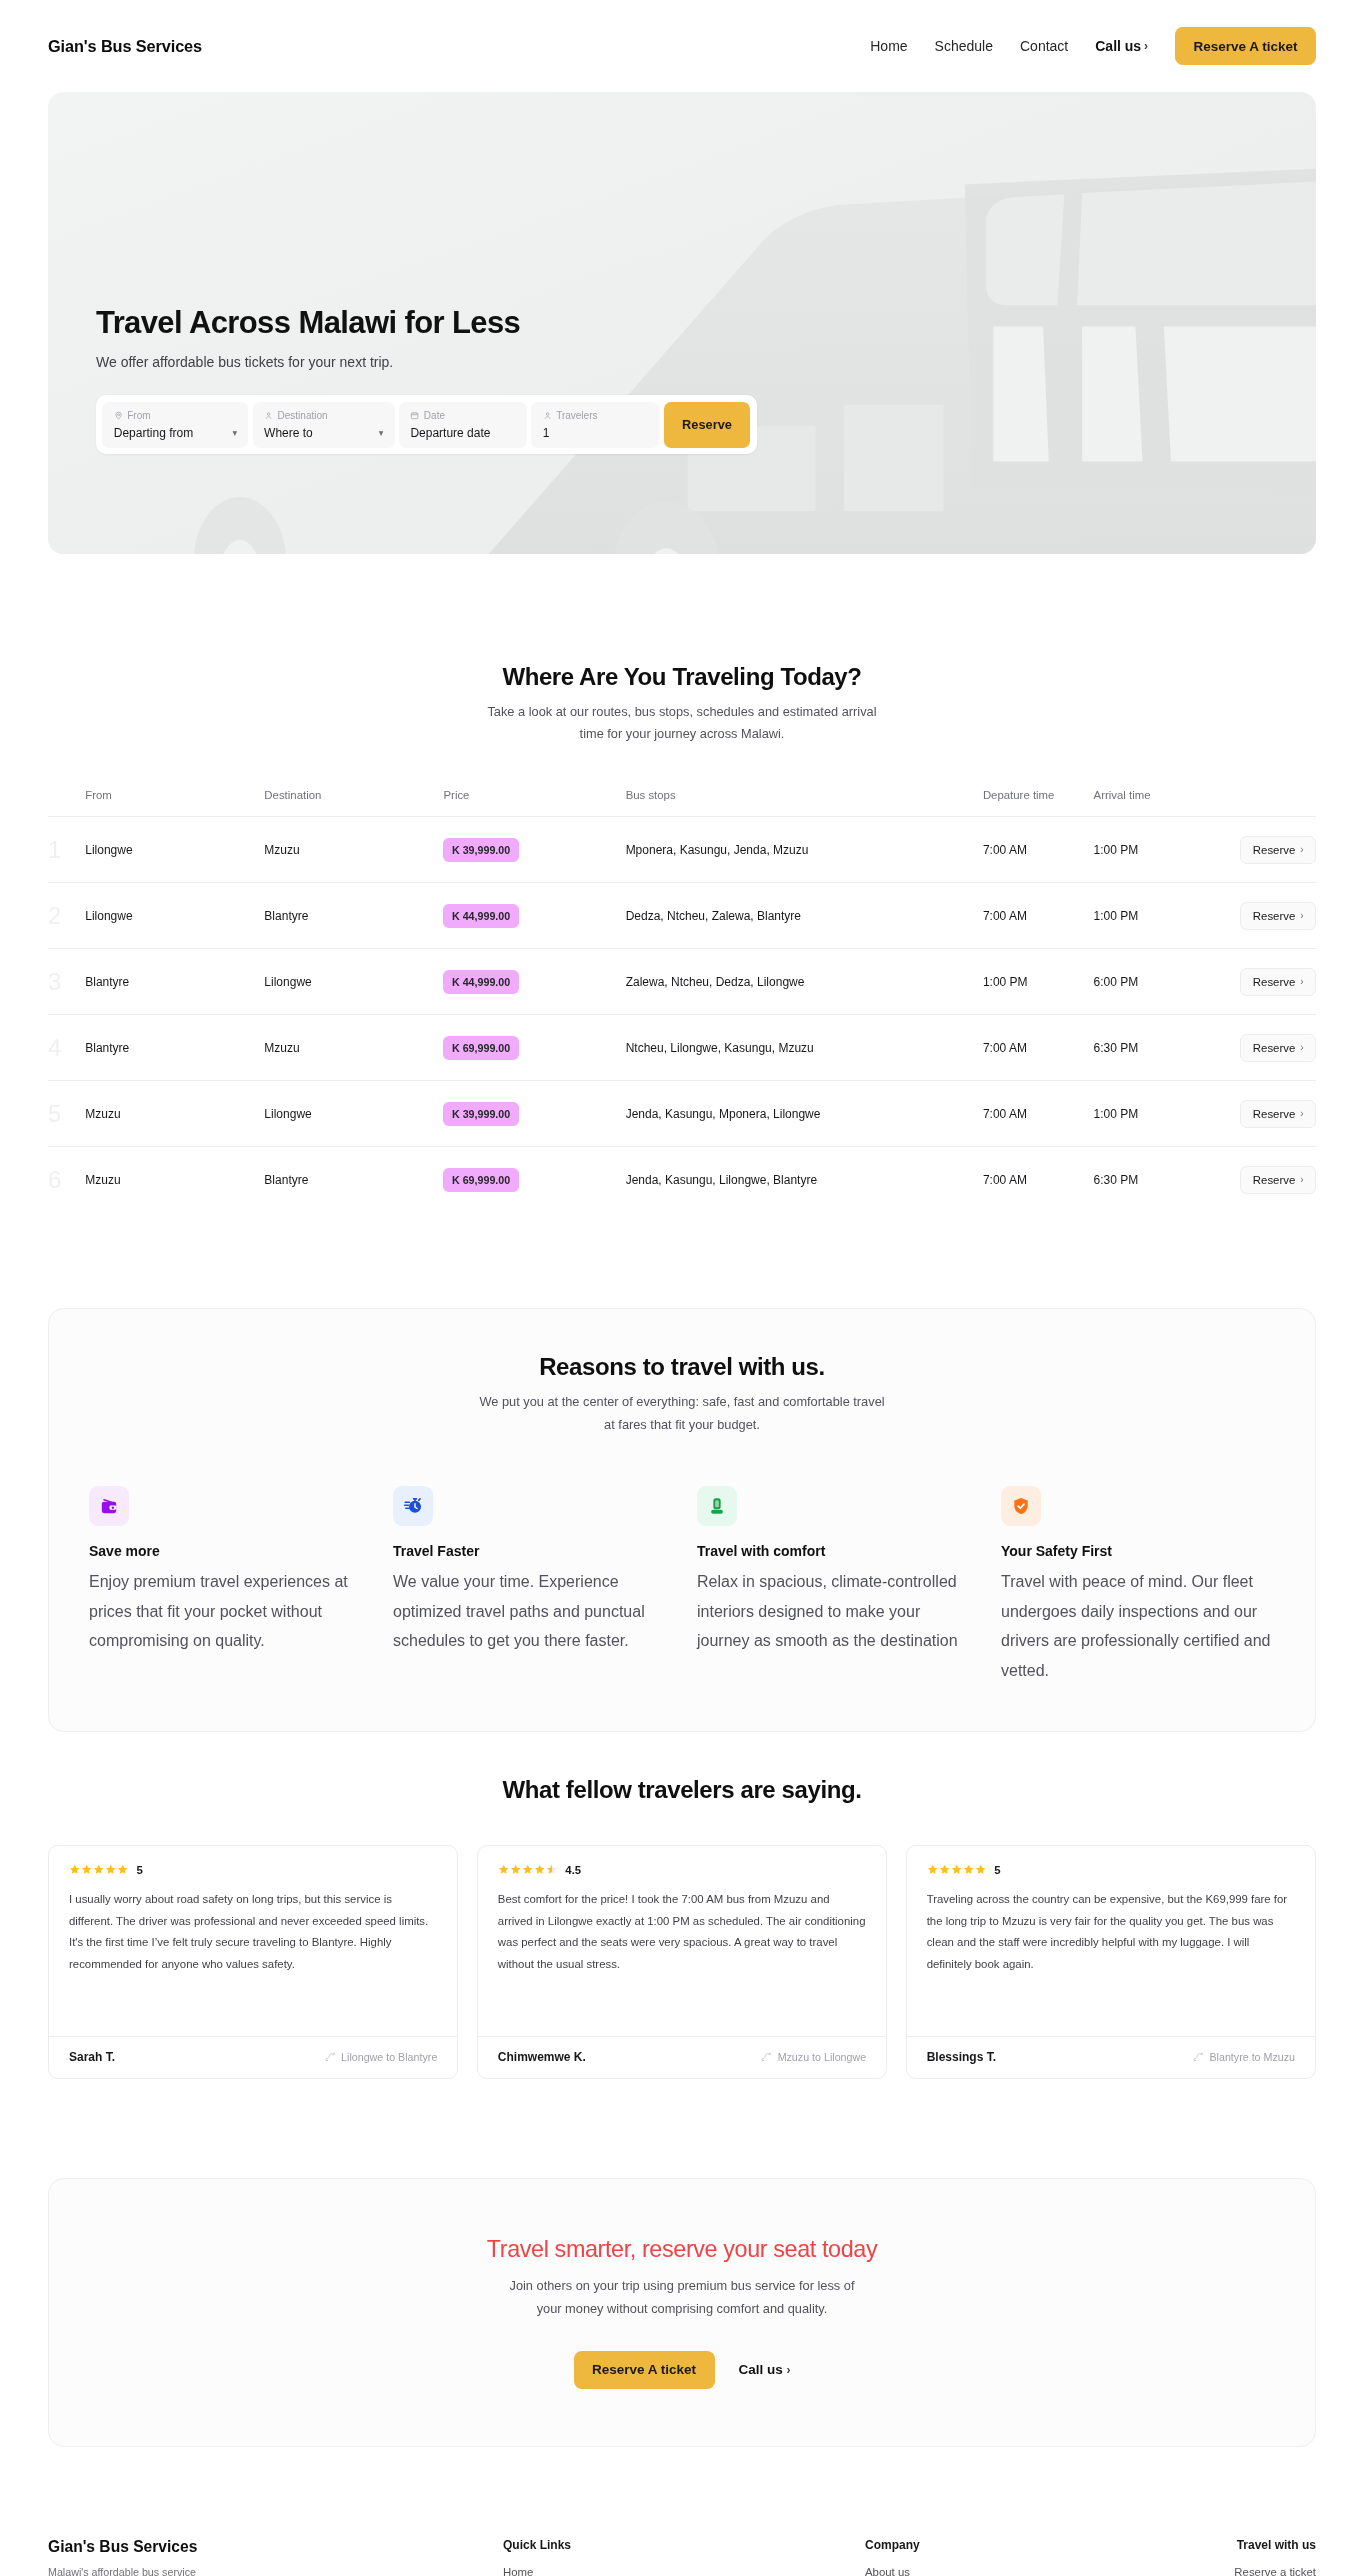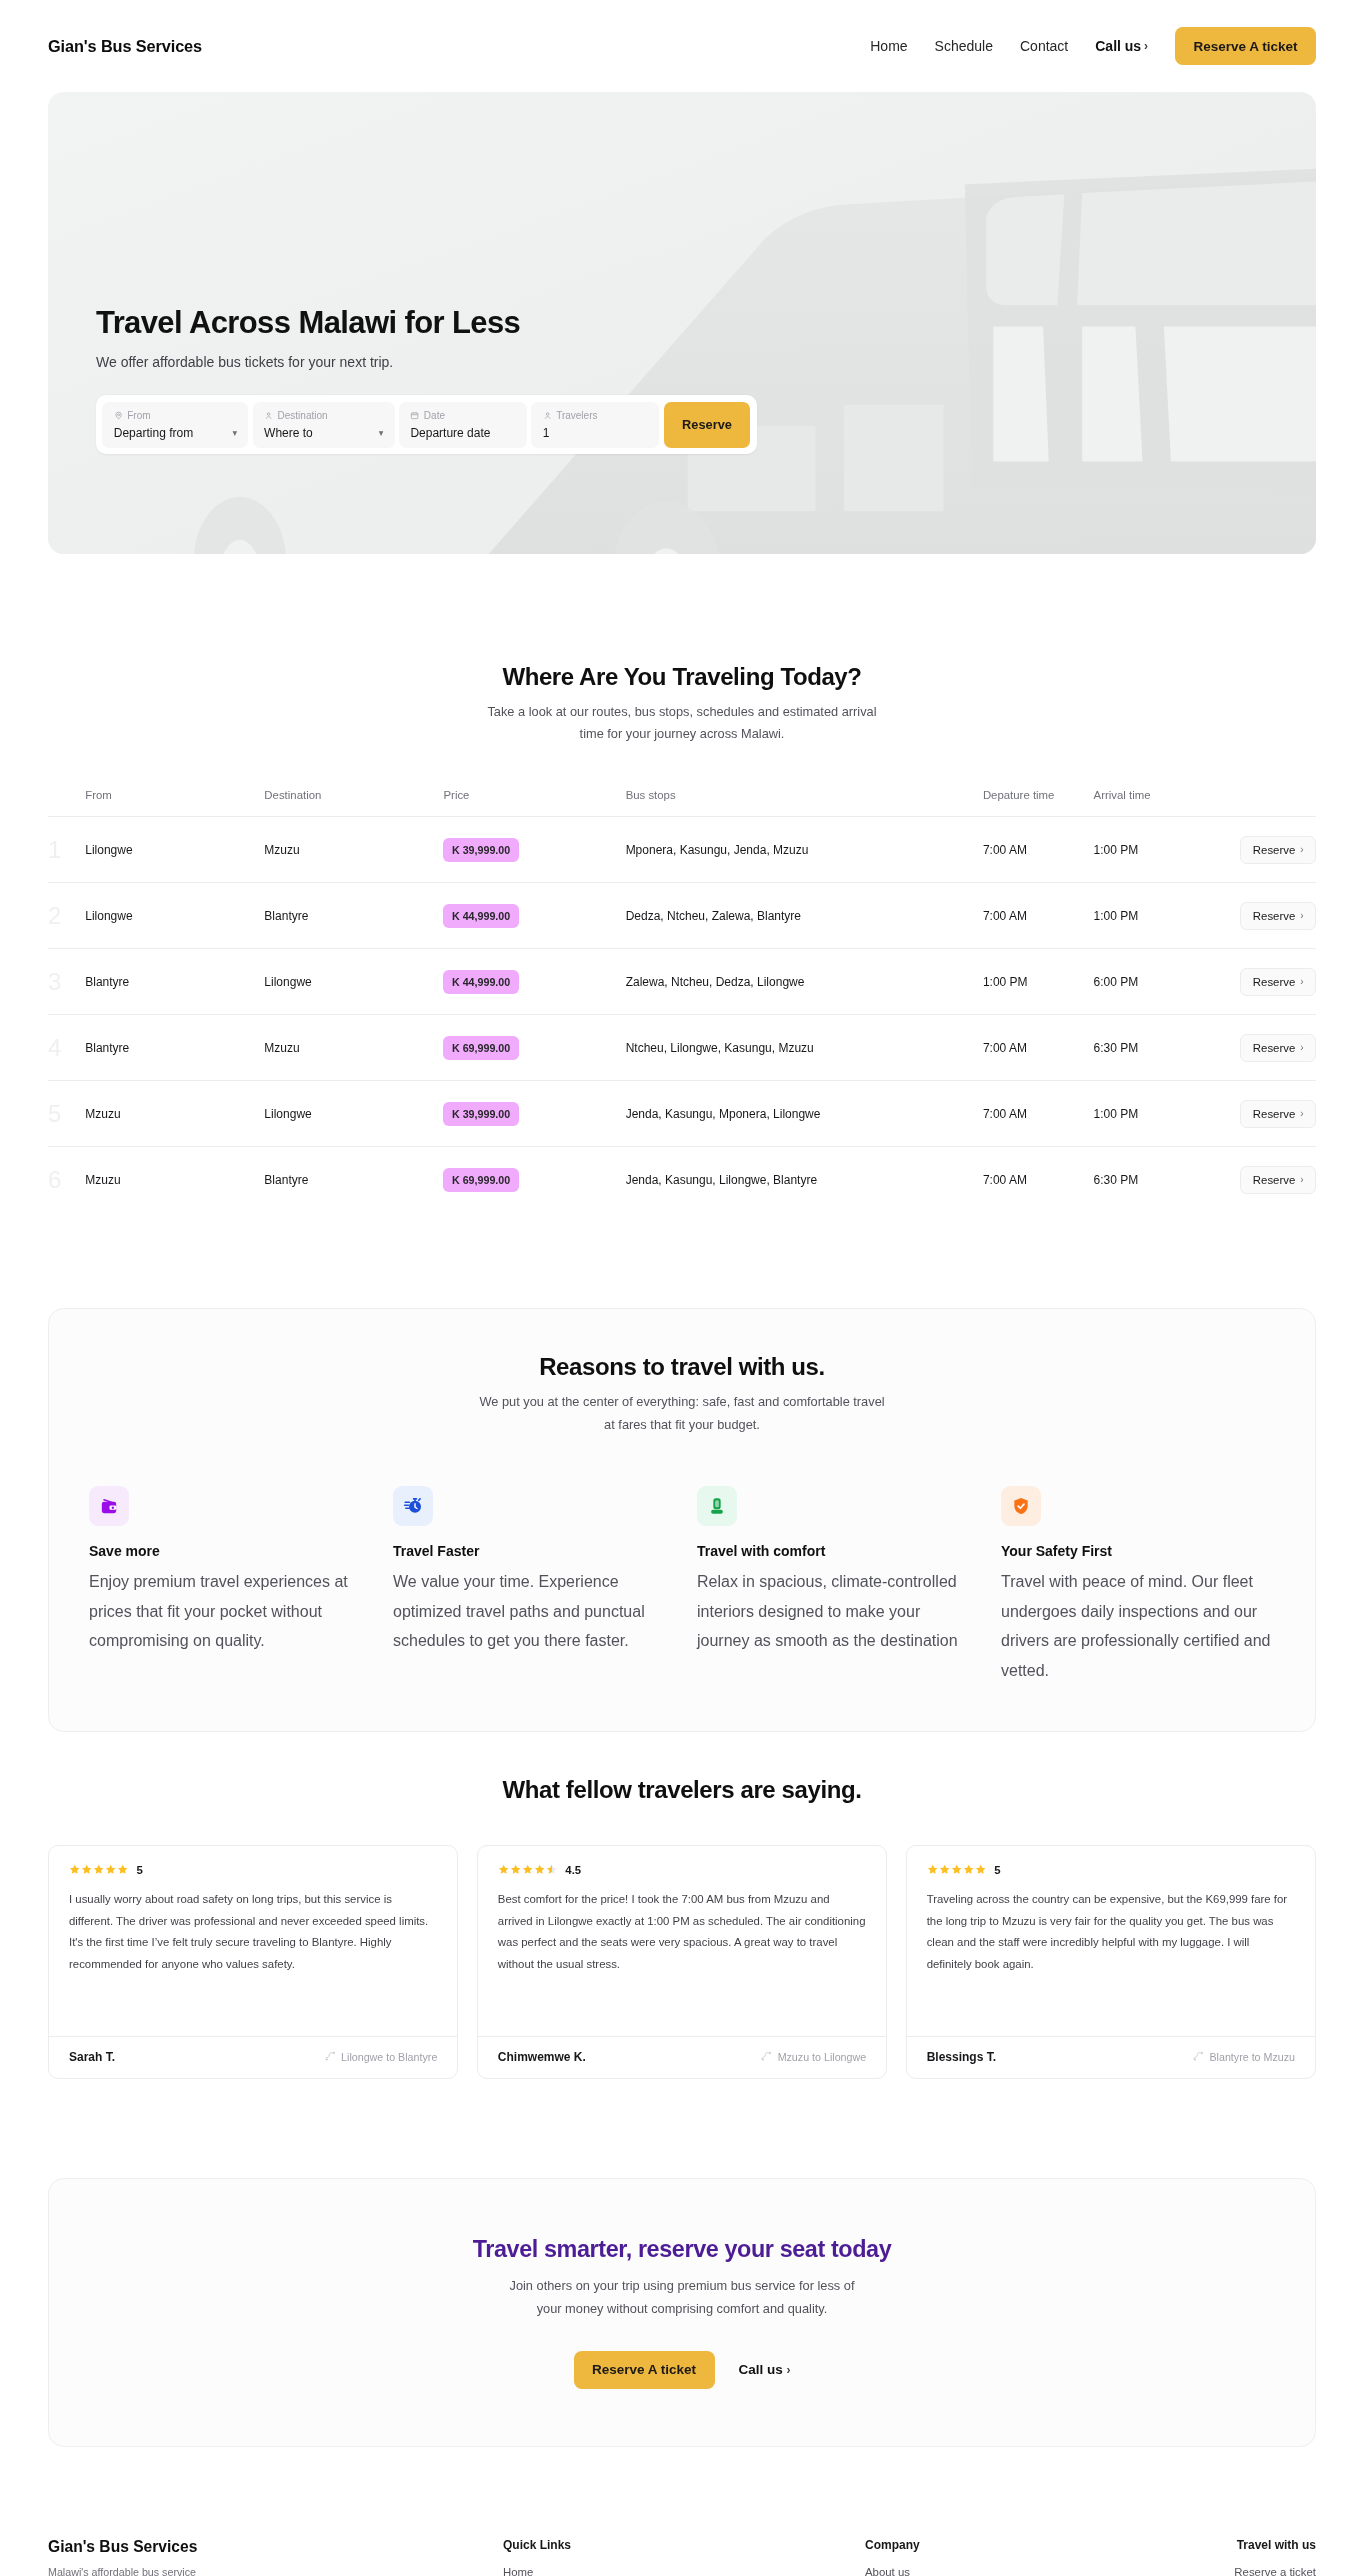--- a/index.html
+++ b/index.html
@@ -230,32 +230,32 @@
   .rating-num { font-size: 11.4px; font-weight: 700; color: #18181b; }
   .tquote { font-size: 11.4px; color: #3f3f46; line-height: 1.9; }
   .tcard-foot {
     border-top: 0.7px solid #ececee;
     padding: 13.5px 20px;
     display: flex;
     align-items: center;
     justify-content: space-between;
   }
   .tname { font-size: 12px; font-weight: 600; color: #18181b; }
-  .troute { font-size: 10.7px; color: #a1a1aa; display: flex; align-items: flex-start; gap: 5.7px; }
+  .troute { font-size: 10.7px; color: #a1a1aa; display: flex; align-items: center; gap: 5.7px; }
 
   
   .cta {
     margin: 99px 48px 0;
     border: 0.7px solid #eeeef0;
     border-radius: 15.6px;
     background: #fcfcfd;
     padding: 57px 28px 57px;
     text-align: center;
   }
-  .cta-title { font-size: 23.4px; font-weight: 700; letter-spacing: -0.4px; color: #4c1d95; }
+  .cta-title { font-size: 23.4px; font-weight: 400; letter-spacing: -0.4px; color: #ef4444; }
   .cta-sub { font-size: 12.8px; color: #52525b; line-height: 1.8; margin-top: 11.4px; }
   .cta-actions { margin-top: 31px; display: flex; align-items: center; justify-content: center; gap: 24px; }
   .cta-call { font-size: 13.5px; font-weight: 700; color: #111; display:flex; align-items:center; gap:3.6px; text-decoration:none; }
 
   
   .footer {
     margin-top: 91px;
     padding: 0 48px;
     display: grid;
     grid-template-columns: 455px 362px 348px auto;

